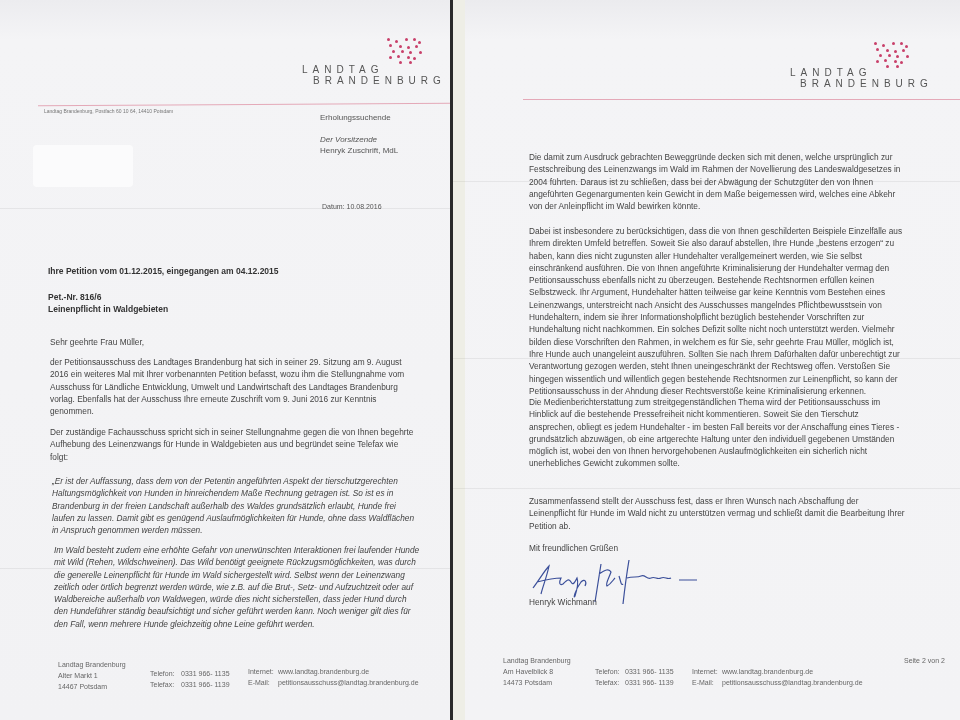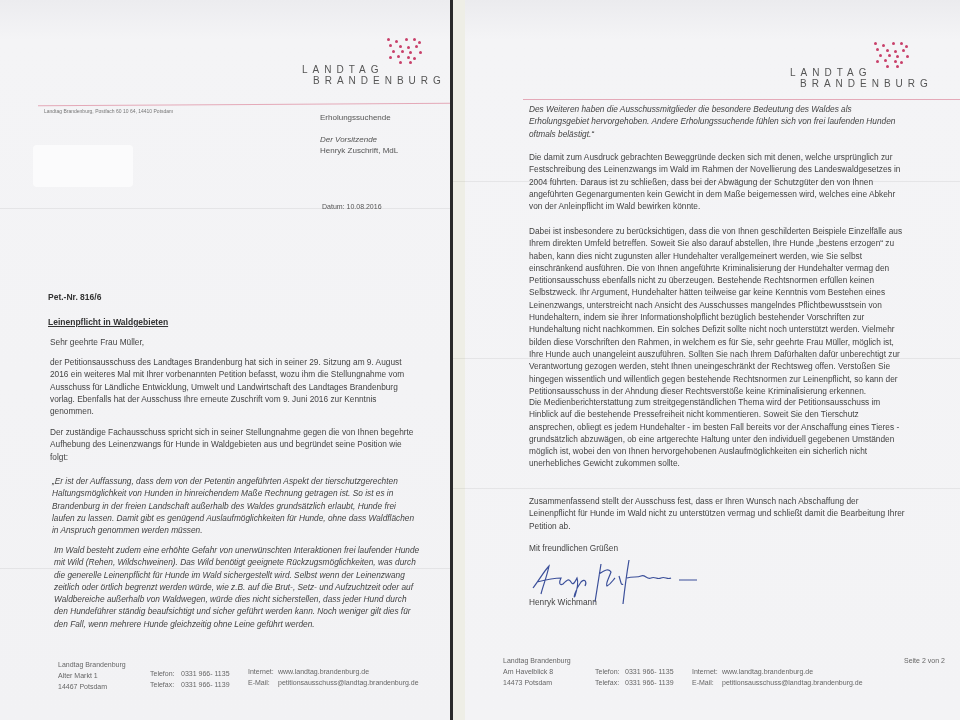--- a/index.html
+++ b/index.html
@@ -76,26 +76,27 @@
   <div class="sender-line" style="left:44px;top:108px;">Landtag Brandenburg, Postfach 60 10 64, 14410 Potsdam</div>
 
   <div class="small" style="left:320px;top:112px;">Erholungssuchende</div>
   <div class="small" style="left:320px;top:134px;font-style:italic;">Der Vorsitzende</div>
   <div class="small" style="left:320px;top:145px;">Henryk Zuschrift, MdL</div>
 
   <div class="redact" style="left:33px;top:145px;width:100px;height:42px;"></div>
 
   <div class="small" style="left:322px;top:201px;font-size:7px;">Datum: 10.08.2016</div>
 
+  <div class="subject" style="left:48px;top:265px;">Ihre Petition vom 01.12.2015, eingegangen am 04.12.2015</div>
   <div class="subject" style="left:48px;top:291px;">Pet.-Nr. 816/6</div>
-  <div class="subject" style="left:48px;top:316px;text-decoration:underline;">Leinenpflicht in Waldgebieten</div>
+  <div class="subject" style="left:48px;top:303px;">Leinenpflicht in Waldgebieten</div>
 
   <div class="para" style="left:50px;top:336px;">Sehr geehrte Frau Müller,</div>
   <div class="para" style="left:50px;top:356px;width:368px;">der Petitionsausschuss des Landtages Brandenburg hat sich in seiner 29. Sitzung am 9. August 2016 ein weiteres Mal mit Ihrer vorbenannten Petition befasst, wozu ihm die Stellungnahme vom Ausschuss für Ländliche Entwicklung, Umwelt und Landwirtschaft des Landtages Brandenburg vorlag. Ebenfalls hat der Ausschuss Ihre erneute Zuschrift vom 9. Juni 2016 zur Kenntnis genommen.</div>
-  <div class="para" style="left:50px;top:426px;width:368px;">Der zuständige Fachausschuss spricht sich in seiner Stellungnahme gegen die von Ihnen begehrte Aufhebung des Leinenzwangs für Hunde in Waldgebieten aus und begründet seine Position wie folgt:</div>
+  <div class="para" style="left:50px;top:426px;width:368px;">Der zuständige Fachausschuss spricht sich in seiner Stellungnahme gegen die von Ihnen begehrte Aufhebung des Leinenzwangs für Hunde in Waldgebieten aus und begründet seine Telefax wie folgt:</div>
   <div class="para it" style="left:52px;top:475px;width:368px;">„Er ist der Auffassung, dass dem von der Petentin angeführten Aspekt der tierschutzgerechten Haltungsmöglichkeit von Hunden in hinreichendem Maße Rechnung getragen ist. So ist es in Brandenburg in der freien Landschaft außerhalb des Waldes grundsätzlich erlaubt, Hunde frei laufen zu lassen. Damit gibt es genügend Auslaufmöglichkeiten für Hunde, ohne dass Waldflächen in Anspruch genommen werden müssen.</div>
   <div class="para it" style="left:54px;top:544px;width:368px;">Im Wald besteht zudem eine erhöhte Gefahr von unerwünschten Interaktionen frei laufender Hunde mit Wild (Rehen, Wildschweinen). Das Wild benötigt geeignete Rückzugsmöglichkeiten, was durch die generelle Leinenpflicht für Hunde im Wald sichergestellt wird. Selbst wenn der Leinenzwang zeitlich oder örtlich begrenzt werden würde, wie z.B. auf die Brut-, Setz- und Aufzuchtzeit oder auf Waldbereiche außerhalb von Waldwegen, würde dies nicht sicherstellen, dass jeder Hund durch den Hundeführer ständig beaufsichtigt und sicher geführt werden kann. Noch weniger gilt dies für den Fall, wenn mehrere Hunde gleichzeitig ohne Leine geführt werden.</div>
 
   <div class="foot" style="left:58px;top:659px;">
     <div>Landtag Brandenburg</div>
     <div>Alter Markt 1</div>
     <div>14467 Potsdam</div>
   </div>
   <div class="foot" style="left:150px;top:668px;">
     <div>Telefon:</div>
@@ -143,21 +144,20 @@
         <span class="dot" style="left: 22px; top: 20px; background: rgb(200, 64, 106);"></span>
         <span class="dot" style="left: 28px; top: 21px; background: rgb(200, 64, 106);"></span>
         <span class="dot" style="left: 14px; top: 25px; background: rgb(200, 64, 106);"></span>
         <span class="dot" style="left: 24px; top: 25px; background: rgb(200, 64, 106);"></span>
       </div>
     <div class="l1" style="left:0;top:27px;">LANDTAG</div>
     <div class="l2" style="left:10px;top:38px;">BRANDENBURG</div>
   </div>
   <div class="redline" style="left:70px;top:99px;width:437px;"></div>
 
-  <div class="para it" style="left:76px;top:103px;width:375px;">Des Weiteren haben die Ausschussmitglieder die besondere Bedeutung des Waldes als Erholungsgebiet hervorgehoben. Andere Erholungssuchende fühlen sich von frei laufenden Hunden oftmals belästigt.“</div>
   <div class="para" style="left:76px;top:151px;width:376px;">Die damit zum Ausdruck gebrachten Beweggründe decken sich mit denen, welche ursprünglich zur Festschreibung des Leinenzwangs im Wald im Rahmen der Novellierung des Landeswaldgesetzes in 2004 führten. Daraus ist zu schließen, dass bei der Abwägung der Schutzgüter den von Ihnen angeführten Gegenargumenten kein Gewicht in dem Maße beigemessen wird, welches eine Abkehr von der Anleinpflicht im Wald bewirken könnte.</div>
   <div class="para" style="left:76px;top:225px;width:376px;">Dabei ist insbesondere zu berücksichtigen, dass die von Ihnen geschilderten Beispiele Einzelfälle aus Ihrem direkten Umfeld betreffen. Soweit Sie also darauf abstellen, Ihre Hunde „bestens erzogen“ zu haben, kann dies nicht zugunsten aller Hundehalter verallgemeinert werden, wie Sie selbst einschränkend ausführen. Die von Ihnen angeführte Kriminalisierung der Hundehalter vermag den Petitionsausschuss ebenfalls nicht zu überzeugen. Bestehende Rechtsnormen erfüllen keinen Selbstzweck. Ihr Argument, Hundehalter hätten teilweise gar keine Kenntnis vom Bestehen eines Leinenzwangs, unterstreicht nach Ansicht des Ausschusses mangelndes Pflichtbewusstsein von Hundehaltern, indem sie ihrer Informationsholpflicht bezüglich bestehender Vorschriften zur Hundehaltung nicht nachkommen. Ein solches Defizit sollte nicht noch unterstützt werden. Vielmehr bilden diese Vorschriften den Rahmen, in welchem es für Sie, sehr geehrte Frau Müller, möglich ist, Ihre Hunde auch unangeleint auszuführen. Sollten Sie nach Ihrem Dafürhalten dafür unberechtigt zur Verantwortung gezogen werden, steht Ihnen uneingeschränkt der Rechtsweg offen. Verstoßen Sie hingegen wissentlich und willentlich gegen bestehende Rechtsnormen zur Leinenpflicht, so kann der Petitionsausschuss in der Ahndung dieser Rechtsverstöße keine Kriminalisierung erkennen.</div>
   <div class="para" style="left:76px;top:396px;width:376px;">Die Medienberichterstattung zum streitgegenständlichen Thema wird der Petitionsausschuss im Hinblick auf die bestehende Pressefreiheit nicht kommentieren. Soweit Sie den Tierschutz ansprechen, obliegt es jedem Hundehalter - im besten Fall bereits vor der Anschaffung eines Tieres - grundsätzlich abzuwägen, ob eine artgerechte Haltung unter den individuell gegebenen Umständen möglich ist, wobei den von Ihnen hervorgehobenen Auslaufmöglichkeiten ein sicherlich nicht unerhebliches Gewicht zukommen sollte.</div>
   <div class="para" style="left:76px;top:495px;width:376px;">Zusammenfassend stellt der Ausschuss fest, dass er Ihren Wunsch nach Abschaffung der Leinenpflicht für Hunde im Wald nicht zu unterstützen vermag und schließt damit die Bearbeitung Ihrer Petition ab.</div>
 
   <div class="para" style="left:76px;top:542px;">Mit freundlichen Grüßen</div>
 
   <svg class="sig" style="left:76px;top:556px;" width="200" height="50" viewBox="0 0 200 50">
     <path id="sigpath1" d="M4 32 C10 24 16 14 20 10 C18 20 14 30 12 38 M8 26 C16 24 24 22 32 22 C30 26 30 30 34 28 C38 24 40 22 42 26 C44 30 46 26 48 22 C50 28 48 34 46 40 C44 44 46 34 52 26 C56 22 58 26 56 30" fill="none" stroke-width="1.2" stroke="#3b4f9a"></path>
     <path id="sigpath2" d="M72 8 C70 20 68 34 66 46 M70 18 C76 14 80 12 82 16 C80 22 76 28 78 30 C82 28 84 24 86 22 M90 20 C92 26 92 30 94 28 M100 4 C98 16 96 30 94 48 M98 22 C104 20 108 22 112 20 C116 18 118 24 122 22 C126 20 128 24 132 22 C136 20 138 24 142 22 M150 24 L168 24" fill="none" stroke-width="1.2" stroke="#3b4f9a"></path>

